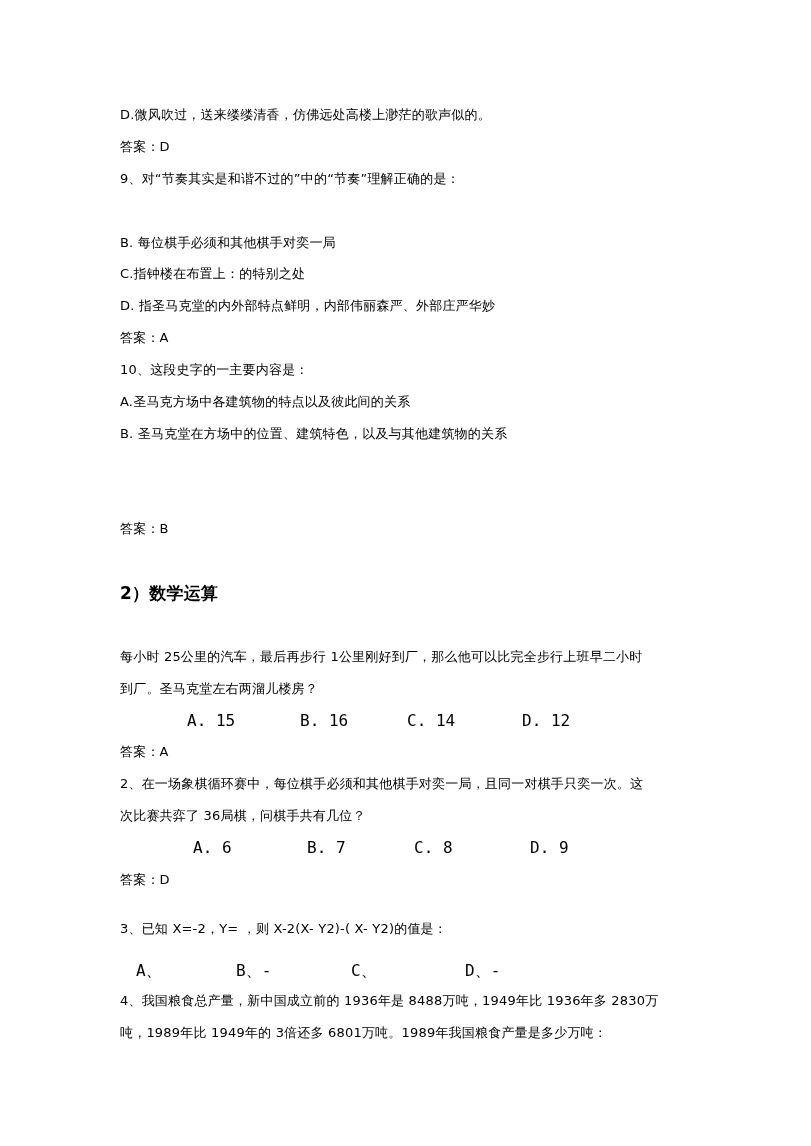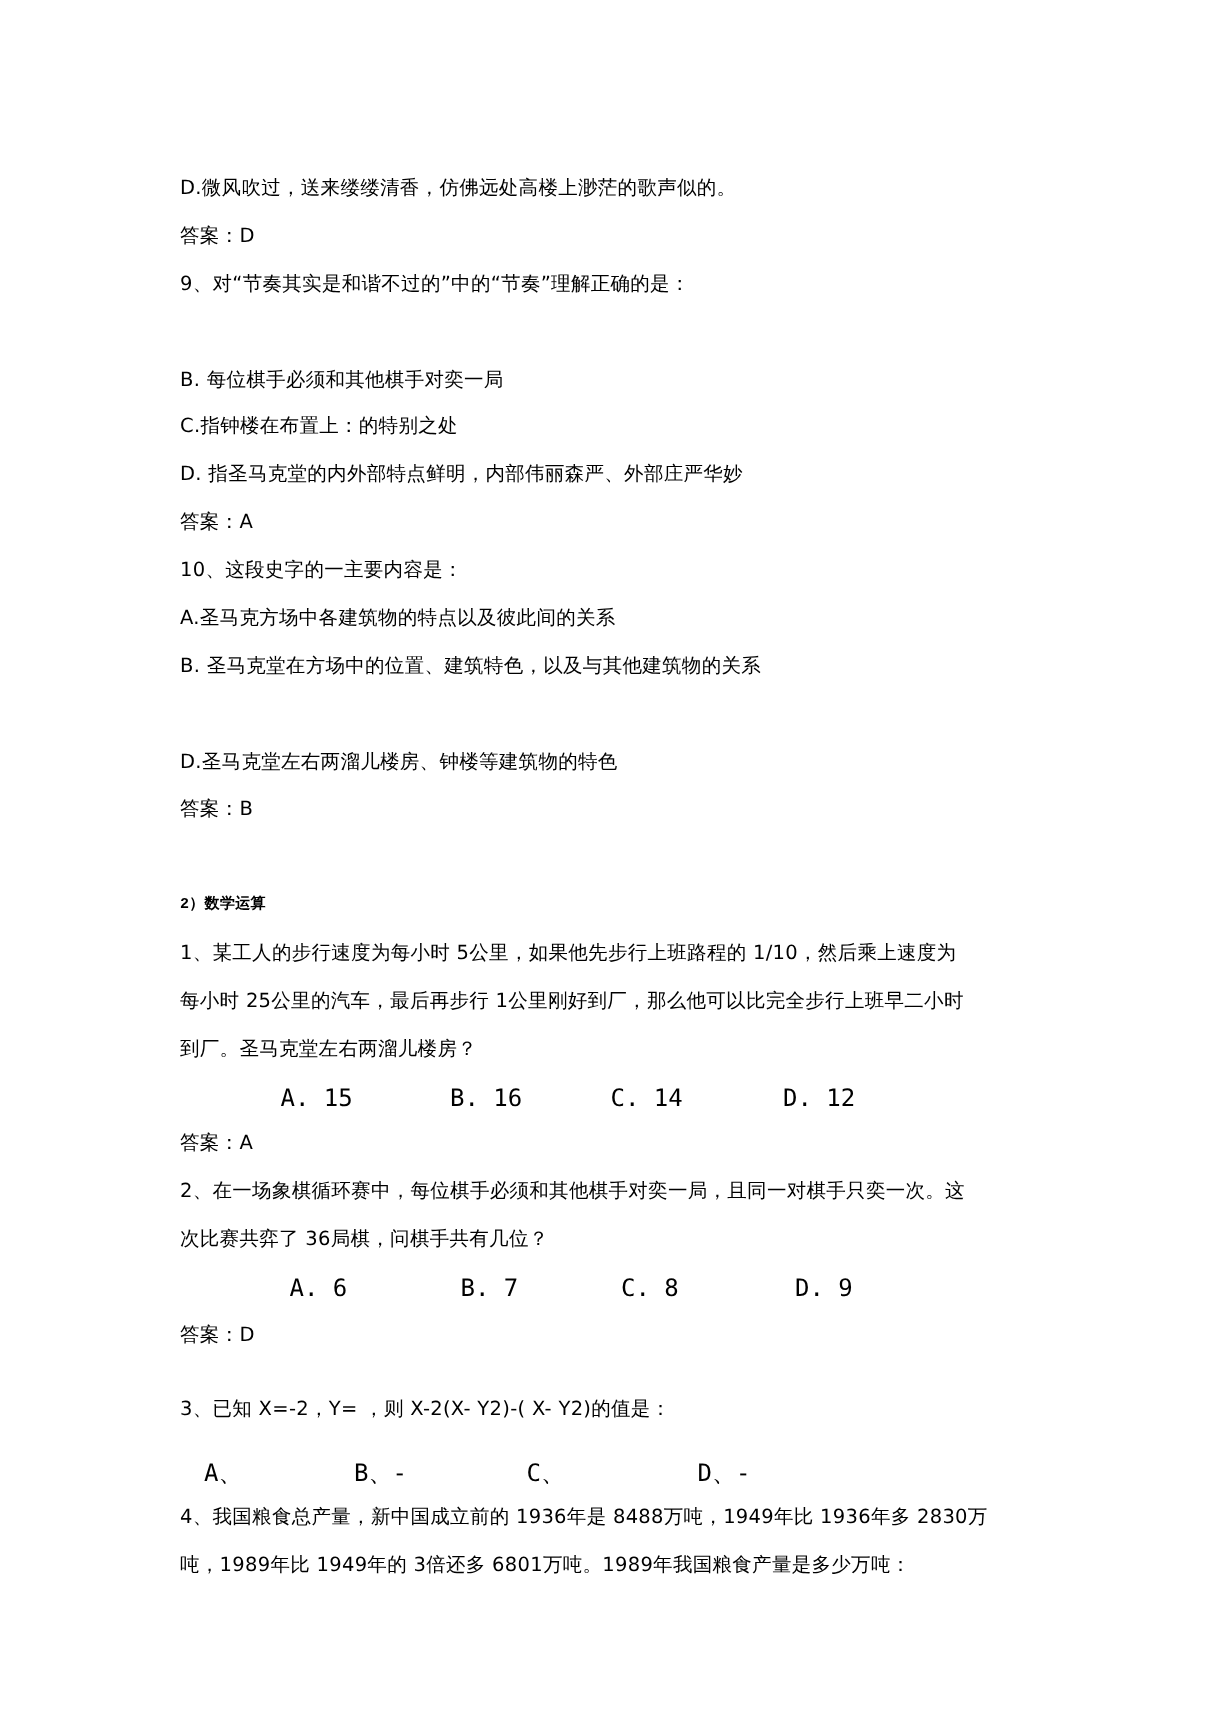--- a/index.html
+++ b/index.html
@@ -11,36 +11,35 @@
       width: 811px;
       height: 1146px;
       position: relative;
       overflow: hidden;
       font-family: "DejaVu Sans", sans-serif;
       color: #000000;
     }
     .page {
       position: absolute;
       left: 0;
-      top: 11px;
+      top: 0;
       width: 811px;
       height: 828px;
     }
     .line {
       position: absolute;
       left: 120px;
       font-size: 13px;
       line-height: 16px;
       white-space: nowrap;
       letter-spacing: 0.2px;
     }
     .heading {
       font-weight: bold;
-      font-size: 10px;
-      font-family: Liberation Mono, monospace;
+      font-size: 17px;
     }
     .opt {
       position: absolute;
       font-size: 16px;
       line-height: 16px;
       white-space: nowrap;
       font-family: "DejaVu Sans Mono", monospace;
     }
   </style>
 </head>
@@ -51,26 +50,24 @@
   <div class="line" style="top:107px">D.微风吹过，送来缕缕清香，仿佛远处高楼上渺茫的歌声似的。</div>
   <div class="line" style="top:139px">答案：D</div>
   <div class="line" style="top:171px">9、对“节奏其实是和谐不过的”中的“节奏”理解正确的是：</div>
   <div class="line" style="top:235px">B. 每位棋手必须和其他棋手对奕一局</div>
   <div class="line" style="top:266px">C.指钟楼在布置上：的特别之处</div>
   <div class="line" style="top:298px">D. 指圣马克堂的内外部特点鲜明，内部伟丽森严、外部庄严华妙</div>
   <div class="line" style="top:330px">答案：A</div>
   <div class="line" style="top:362px">10、这段史字的一主要内容是：</div>
   <div class="line" style="top:394px">A.圣马克方场中各建筑物的特点以及彼此间的关系</div>
   <div class="line" style="top:426px">B. 圣马克堂在方场中的位置、建筑特色，以及与其他建筑物的关系</div>
-  <div class="line" style="top:490px">D.圣马克堂左右两溜儿楼房、钟楼等建筑物的特色</div>
   <div class="line" style="top:521px">答案：B</div>
 
   <div class="line heading" style="top:585px">2）数学运算</div>
 
-  <div class="line" style="top:617px">1、某工人的步行速度为每小时 5公里，如果他先步行上班路程的 1/10，然后乘上速度为</div>
   <div class="line" style="top:649px">每小时 25公里的汽车，最后再步行 1公里刚好到厂，那么他可以比完全步行上班早二小时</div>
   <div class="line" style="top:681px">到厂。圣马克堂左右两溜儿楼房？</div>
   <div class="opt" style="top:713px; left:187px">A. 15</div>
   <div class="opt" style="top:713px; left:300px">B.  16</div>
   <div class="opt" style="top:713px; left:407px">C. 14</div>
   <div class="opt" style="top:713px; left:522px">D.  12</div>
   <div class="line" style="top:744px">答案：A</div>
 
   <div class="line" style="top:776px">2、在一场象棋循环赛中，每位棋手必须和其他棋手对奕一局，且同一对棋手只奕一次。这</div>
   <div class="line" style="top:808px">次比赛共弈了 36局棋，问棋手共有几位？</div>

